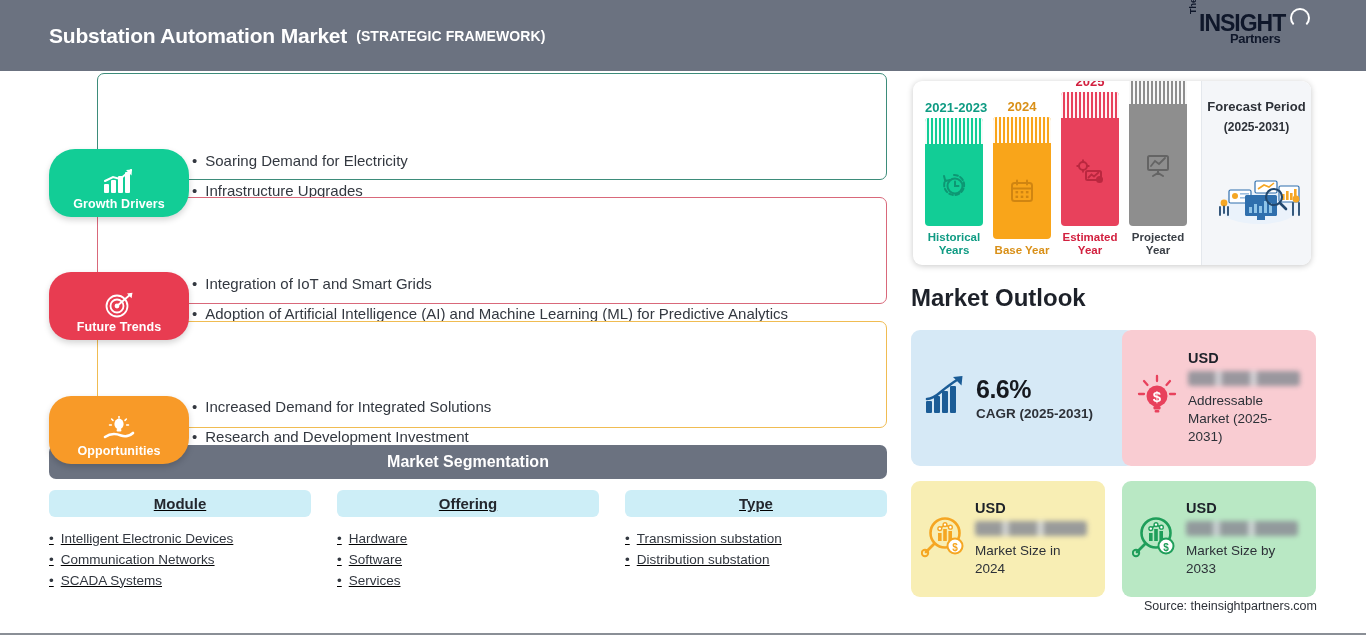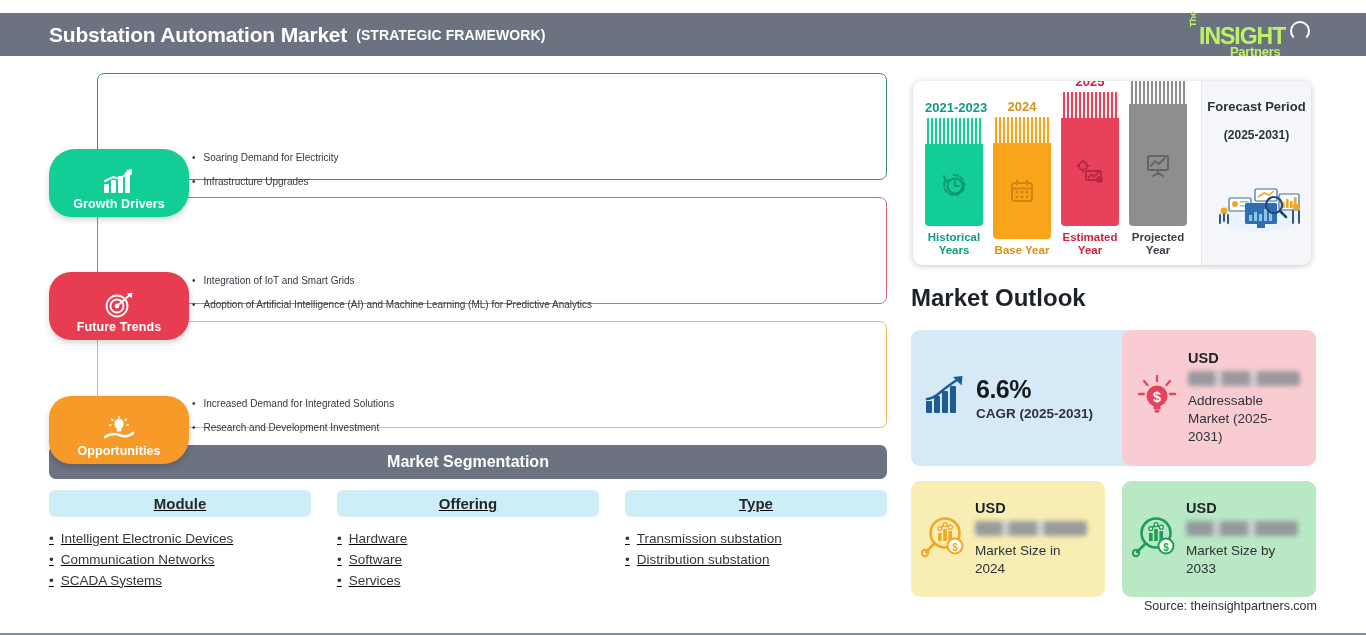--- a/index.html
+++ b/index.html
@@ -12,37 +12,37 @@
   #page {
     position: relative;
     width: 1366px; height: 635px;
     background: #ffffff;
     border-bottom: 2px solid #8a8f96;
   }
 
   
   .header {
     position: absolute; left: 0; top: 0;
-    width: 1366px; height: 43px;
+    width: 1366px; height: 71px;
     background: #6b7280;
-    display: flex; align-items: center; margin-top: 13px;
+    display: flex; align-items: center;
   }
   .header-title {
     margin-left: 49px;
     font-size: 21px; font-weight: bold; color: #ffffff;
     letter-spacing: -0.2px;
   }
   .header-sub {
     margin-left: 9px; font-size: 14px; font-weight: bold; color: #ffffff;
     letter-spacing: 0.1px;
   }
   .logo {
     position: absolute; right: 58px; top: 8px;
     width: 120px; height: 42px;
-    color: #bef264;
+    color: #0f172a;
   }
   .logo-the {
     position: absolute; left: 0px; top: 6px;
     font-size: 9px; font-weight: bold;
     transform: rotate(-90deg); transform-origin: left top;
     letter-spacing: 0px;
   }
   .logo-insight {
     position: absolute; left: 11px; top: 2px;
     font-size: 23px; font-weight: bold; letter-spacing: -1px;
@@ -90,21 +90,21 @@
     letter-spacing: 0.1px; white-space: nowrap;
   }
   .dbadge-icon {
     width: 34px; height: 26px;
     display: flex; align-items: flex-end; justify-content: center;
     margin-bottom: 2px;
   }
 
   .dlist {
     position: absolute;
-    font-size: 10px; color: #333840; line-height: 1.35;
+    font-size: 15px; color: #333840; line-height: 1.35;
   }
   .dlist li { list-style: none; margin-bottom: 10px; white-space: nowrap; }
   .dlist li::before { content: "\2022"; margin-right: 8px; color: #333840; }
 
   
   .seg-title {
     position: absolute; left: 49px; top: 445px;
     width: 838px; height: 34px;
     background: #6b7280; border-radius: 7px;
     display: flex; align-items: center; justify-content: center;
@@ -152,21 +152,21 @@
     position: absolute; right: 0; top: 0;
     width: 110px; height: 184px;
     background: #f4f6f9;
     border-left: 1px solid #e4e8ed;
     border-radius: 0 9px 9px 0;
     text-align: center; padding-top: 18px;
   }
   .tl-forecast-t {
     font-size: 13px; font-weight: bold; color: #2d3138; line-height: 1.3;
   }
-  .tl-forecast-s { font-size: 12px; font-weight: bold; color: #2d3138; margin-top: 12px; }
+  .tl-forecast-s { font-size: 12px; font-weight: bold; color: #2d3138; margin-top: 4px; }
 
   
   .mo-title {
     position: absolute; left: 911px; top: 284px;
     font-size: 24px; font-weight: bold; color: #1d2129;
   }
   .mo-card {
     position: absolute; border-radius: 9px; overflow: hidden;
   }
   .mo-card .mo-inner { display: flex; height: 100%; align-items: center; }

